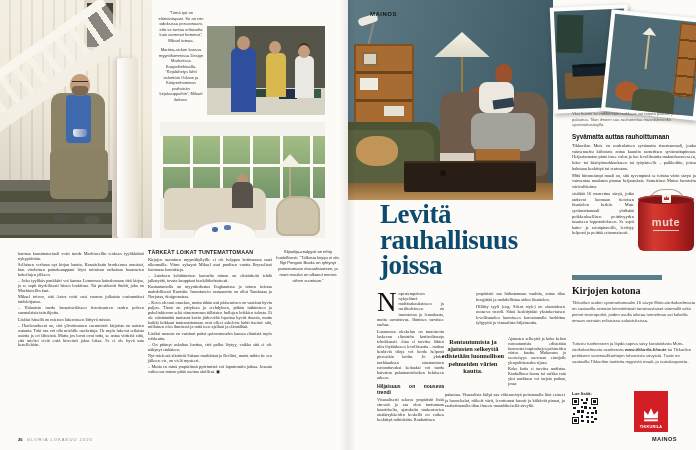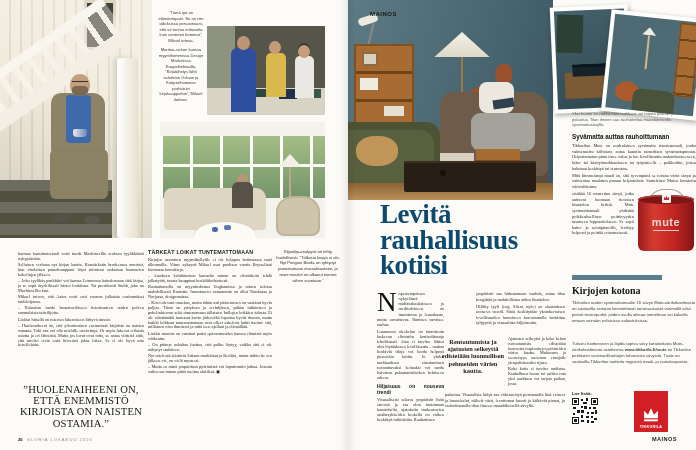--- a/index.html
+++ b/index.html
@@ -207,21 +207,20 @@
   <div class="abs col1 serif-body">
     <p>harmaa kansimateriaali voisi tuoda Machiavellin teoksen tyylikkäästi nykypäivään.</p>
     <p>Sellainen verhoaa nyt kirjan kantta. Kansitekstin brodeeraus onnistui, kun virolainen painokumppani löysi toimivan ratkaisun haastavien kokeilujen jälkeen.</p>
     <p>– Joku tyylikäs pankkiiri voi kantaa Lontoossa kainalossaan tätä kirjaa, ja se sopii täydellisesti hänen lookiinsa. Tai presidentti Stubb, joka on Machiavellin fani.</p>
     <p>Mikael toivoo, että Aatos voisi ensi vuonna julkaista ensimmäiset taidekirjansa.</p>
     <p>– Haluaisin tuoda kansainväliseen tietoisuuteen uuden polven suomalaisia taiteilijoita.</p>
     <p>Lisäksi hänellä on miesten lukemiseen liittyvä missio.</p>
     <p>– Huolenaiheeni on, että ylivoimainen enemmistö kirjoista on naisten ostamia. Toki osa voi olla miehille osoitettuja. He myös lukevat erilaisia asioita ja eri lähteistä. Mutta jos luvut ovat totta, se antaa viitteitä siitä, että miehet eivät enää hirveästi jaksa lukea. Se ei ole hyvä asia kenellekään.</p>
   </div>
 
-  <div class="abs pullquote-left">”HUOLENAIHEENI ON, ETTÄ ENEMMISTÖ KIRJOISTA ON NAISTEN OSTAMIA.”</div>
 
   <div class="abs l-footer">
     <b>26</b><span>GLORIA LOKAKUU 2025</span>
   </div>
 
   <div class="abs col2 serif-body">
     <h3>TÄRKEÄT LOIKAT TUNTEMATTOMAAN</h3>
     <p>Kirjojen saaminen myyntihyllyille ei ole helppoa kotimaassa saati ulkomailla. Viime syksynä Mikael asui puolisen vuotta Brysselissä luomassa kontakteja.</p>
     <p>– Aatoksen kehittämisen kannalta minun on elintärkeää tehdä jalkatyötä, tavata kauppiaat henkilökohtaisesti.</p>
     <p>Kustantamolla on myyntiedustus Englannissa ja toinen tulossa mahdollisesti Ruotsiin. Innostunein vastaanotto on ollut Tanskassa ja Norjassa, designmaissa.</p>
@@ -273,21 +272,21 @@
       <div class="p2-shelf"></div>
       <div class="p2-lamp"></div>
       <div class="p2-pole"></div>
       <div class="p2-pillow"></div>
       <div class="p2-chair"></div>
     </div>
   </div>
 
   <div class="abs ad-headline">
     <div>Levitä rauhallisuus</div>
-    <div>kotiisi</div>
+    <div>joissa</div>
   </div>
 
 
   <div class="abs ad-col1 serif-body">
     <p><span class="dropcap">N</span><span>opeatempoinen nykyelämä multitaskauksineen ja meilitulvineen on innostavaa ja lennokasta, mutta uuvuttavaa. Ihminen tarvitsee rauhaa.</span></p>
     <p>Luonnossa oleskelun on tunnistettu laskevan elimistön kortisolitasoja tehokkaasti. Aina ei tarvitse lähteä ulos löytääkseen levollisuutta – rauhaa henkiviä tiloja voi luoda helposti pienenkin kotiin. Jo yhden nurkkauksen sisustaminen rentouttavaksi keitaaksi voi tuoda kaivatun palautumishetken hektiseen arkeen.</p>
     <div class="ad-subhead">Hiljaisuus on nouseva trendi</div>
     <p>Visuaalisesti sekava ympäristö lisää stressiä ja saa olon tuntumaan kaoottiselta, ajatuksiin tunkeutuvien aistiärsykkeiden keskellä on vaikea keskittyä mihinkään. Rauhoittava</p>
   </div>
 

